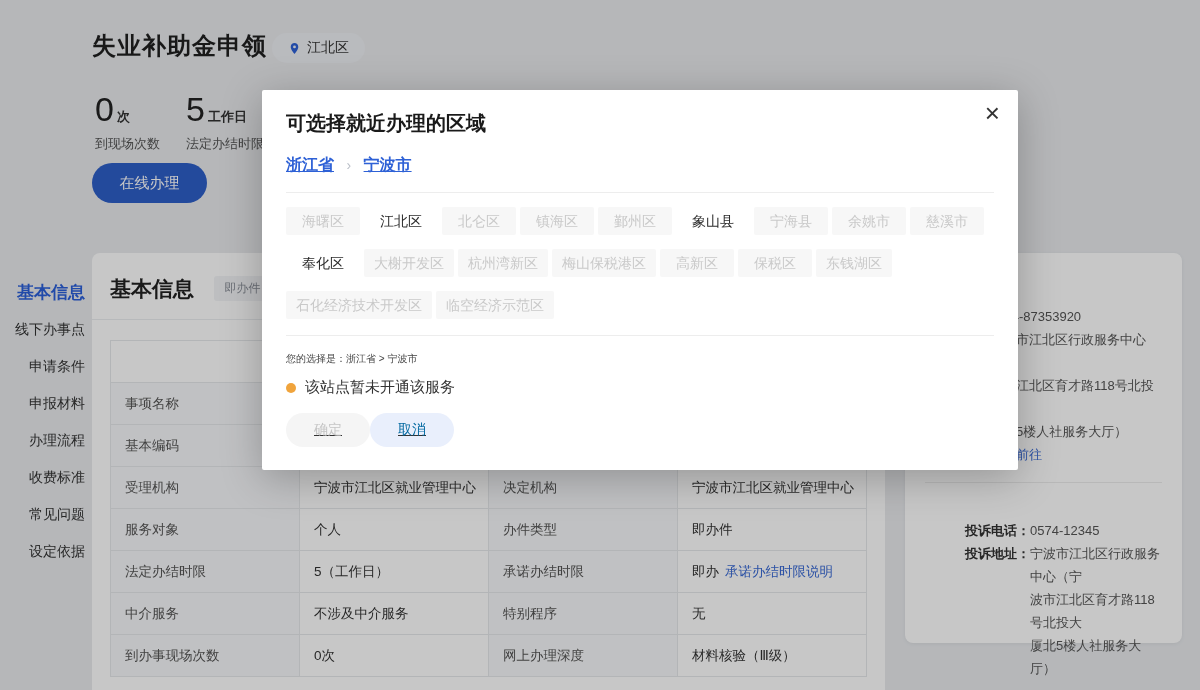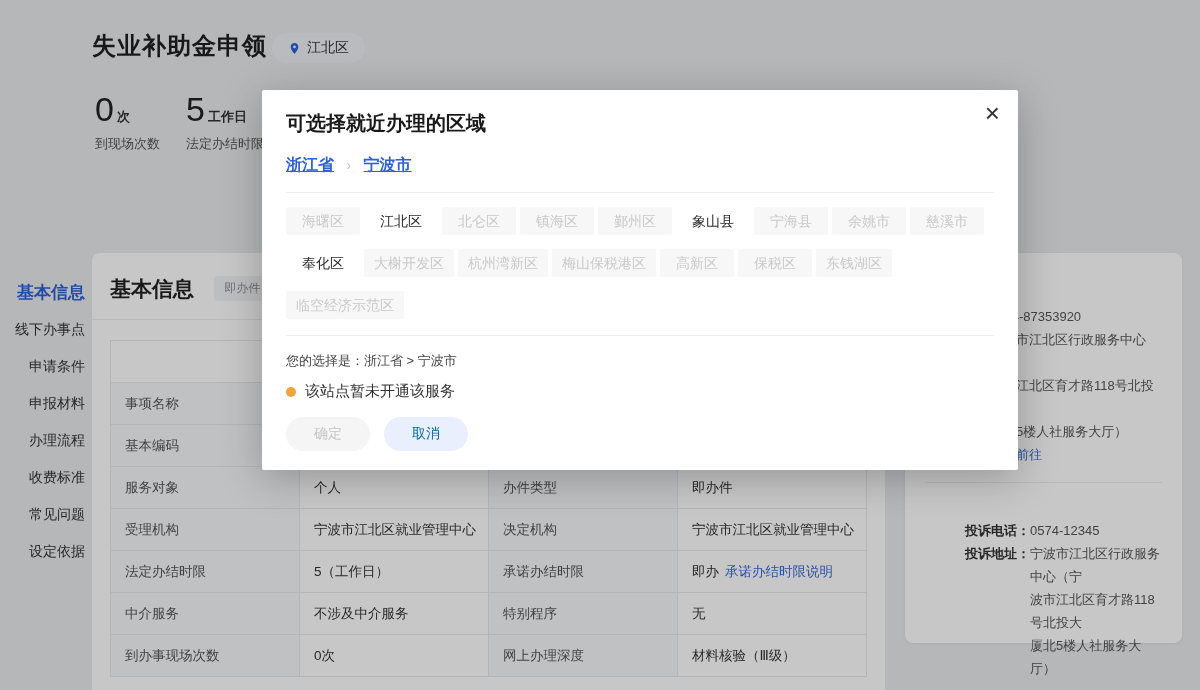--- a/index.html
+++ b/index.html
@@ -60,24 +60,24 @@
   .modal-close { position:absolute; right:18px; top:10px; font-size:26px; color:#333; cursor:pointer; line-height:1;
                  background:none; border:none; }
   .crumbs { margin-top:18px; font-size:16px; font-weight:bold; }
   .crumb { color:#2e61d6; text-decoration:underline; cursor:pointer; }
   .crumb-sep { color:#b9bec7; font-weight:normal; margin:0 8px; font-size:14px; }
   .m-hr { border:none; border-top:1px solid #ededed; margin:16px 0 0 0; }
   .pills { margin-top:14px; display:flex; flex-wrap:wrap; column-gap:4px; row-gap:14px; width:708px; }
   .pill { height:28px; line-height:28px; min-width:74px; padding:0 10px; text-align:center; font-size:14px;
           background:#f7f7f7; color:#c9c9c9; border-radius:2px; cursor:default; }
   .pill.on { background:transparent; color:#2b2b2b; cursor:pointer; }
-  .sel-line { margin-top:16px; font-size:13px; color:#444; }
+  .sel-line { margin-top:16px; font-size:10px; color:#444; }
   .warn-line { margin-top:12px; display:flex; align-items:center; font-size:15px; color:#333; }
   .warn-dot { width:10px; height:10px; border-radius:50%; background:#f0a43c; margin-right:9px; }
-  .m-btns { margin-top:16px; display:flex; gap:14px; }
+  .m-btns { margin-top:16px; display:flex; gap:0;text-decoration:underline; }
   .btn-confirm { width:84px; height:34px; border:none; border-radius:17px; background:#f5f5f5; color:#c5c5c5; font-size:14px; }
   .btn-cancel { width:84px; height:34px; border:none; border-radius:17px; background:#e9effc; color:#0369a1; font-size:14px; cursor:pointer; }
 </style>
 </head>
 <body>
 
 <div id="page">
 
   <div class="page-title">失业补助金申领</div>
   <div class="loc-badge">
@@ -97,20 +97,21 @@
     <div class="stat">
       <div><span class="num">5</span><span class="unit">工作日</span></div>
       <div class="lab">法定办结时限</div>
     </div>
     <div class="stat">
       <div><span class="num" style="font-size:26px;">即办</span></div>
       <div class="lab">承诺办结时限</div>
     </div>
   </div>
 
+  <button class="online-btn">在线办理</button>
 
   <div class="sidebar">
     <div class="side-item active">基本信息</div>
     <div class="side-item">线下办事点</div>
     <div class="side-item">申请条件</div>
     <div class="side-item">申报材料</div>
     <div class="side-item">办理流程</div>
     <div class="side-item">收费标准</div>
     <div class="side-item">常见问题</div>
     <div class="side-item">设定依据</div>
@@ -128,30 +129,30 @@
           </tr>
       <tr>
         <td class="lbl">事项名称</td>
         <td class="val" colspan="3">失业补助金申领</td>
       </tr>
       <tr>
         <td class="lbl">基本编码</td>
         <td class="val" colspan="3">3300</td>
       </tr>
       <tr>
+        <td class="lbl">受理机构</td>
+        <td class="val">宁波市江北区就业管理中心</td>
+        <td class="lbl2">决定机构</td>
+        <td class="val2">宁波市江北区就业管理中心</td>
+      </tr>
+      <tr>
         <td class="lbl">服务对象</td>
         <td class="val">个人</td>
         <td class="lbl2">办件类型</td>
         <td class="val2">即办件</td>
-      </tr>
-      <tr>
-        <td class="lbl">受理机构</td>
-        <td class="val">宁波市江北区就业管理中心</td>
-        <td class="lbl2">决定机构</td>
-        <td class="val2">宁波市江北区就业管理中心</td>
       </tr>
       <tr>
         <td class="lbl">法定办结时限</td>
         <td class="val">5（工作日）</td>
         <td class="lbl2">承诺办结时限</td>
         <td class="val2">
           <span>即办</span><a class="tbl-link">承诺办结时限说明</a>
         </td>
       </tr>
       <tr>
@@ -230,20 +231,21 @@
       <div class="pill">宁海县</div>
       <div class="pill">余姚市</div>
       <div class="pill">慈溪市</div>
       <div class="pill on">奉化区</div>
       <div class="pill">大榭开发区</div>
       <div class="pill">杭州湾新区</div>
       <div class="pill">梅山保税港区</div>
       <div class="pill">高新区</div>
       <div class="pill">保税区</div>
       <div class="pill">东钱湖区</div>
+      <div class="pill">石化经济技术开发区</div>
       <div class="pill">临空经济示范区</div>
     </div>
     <hr class="m-hr">
     <div class="sel-line">
       <span>您的选择是：</span><span>浙江省 &gt; 宁波市</span>
     </div>
     <div class="warn-line">
       <span class="warn-dot"></span>
       <span>该站点暂未开通该服务</span>
     </div>

